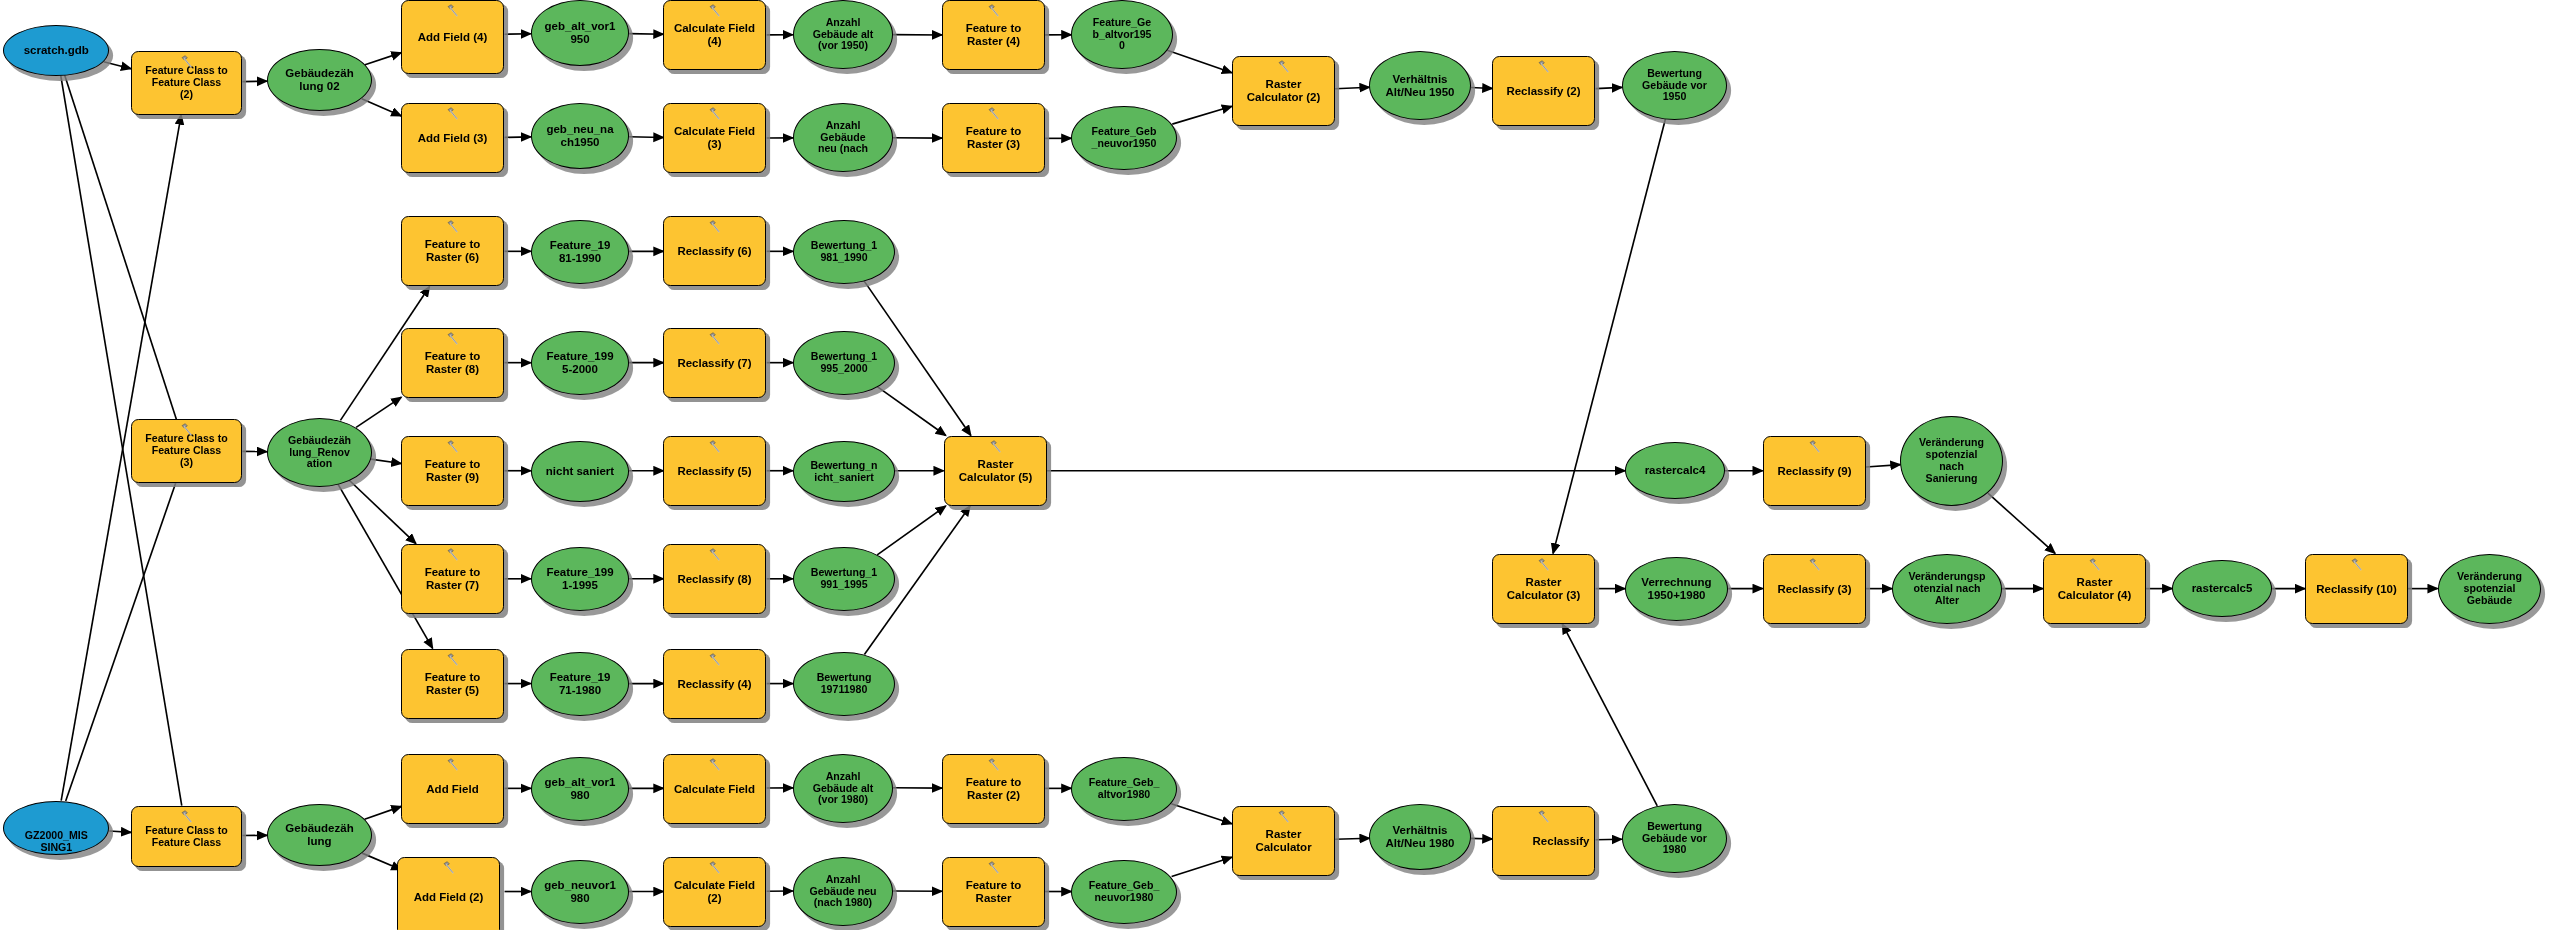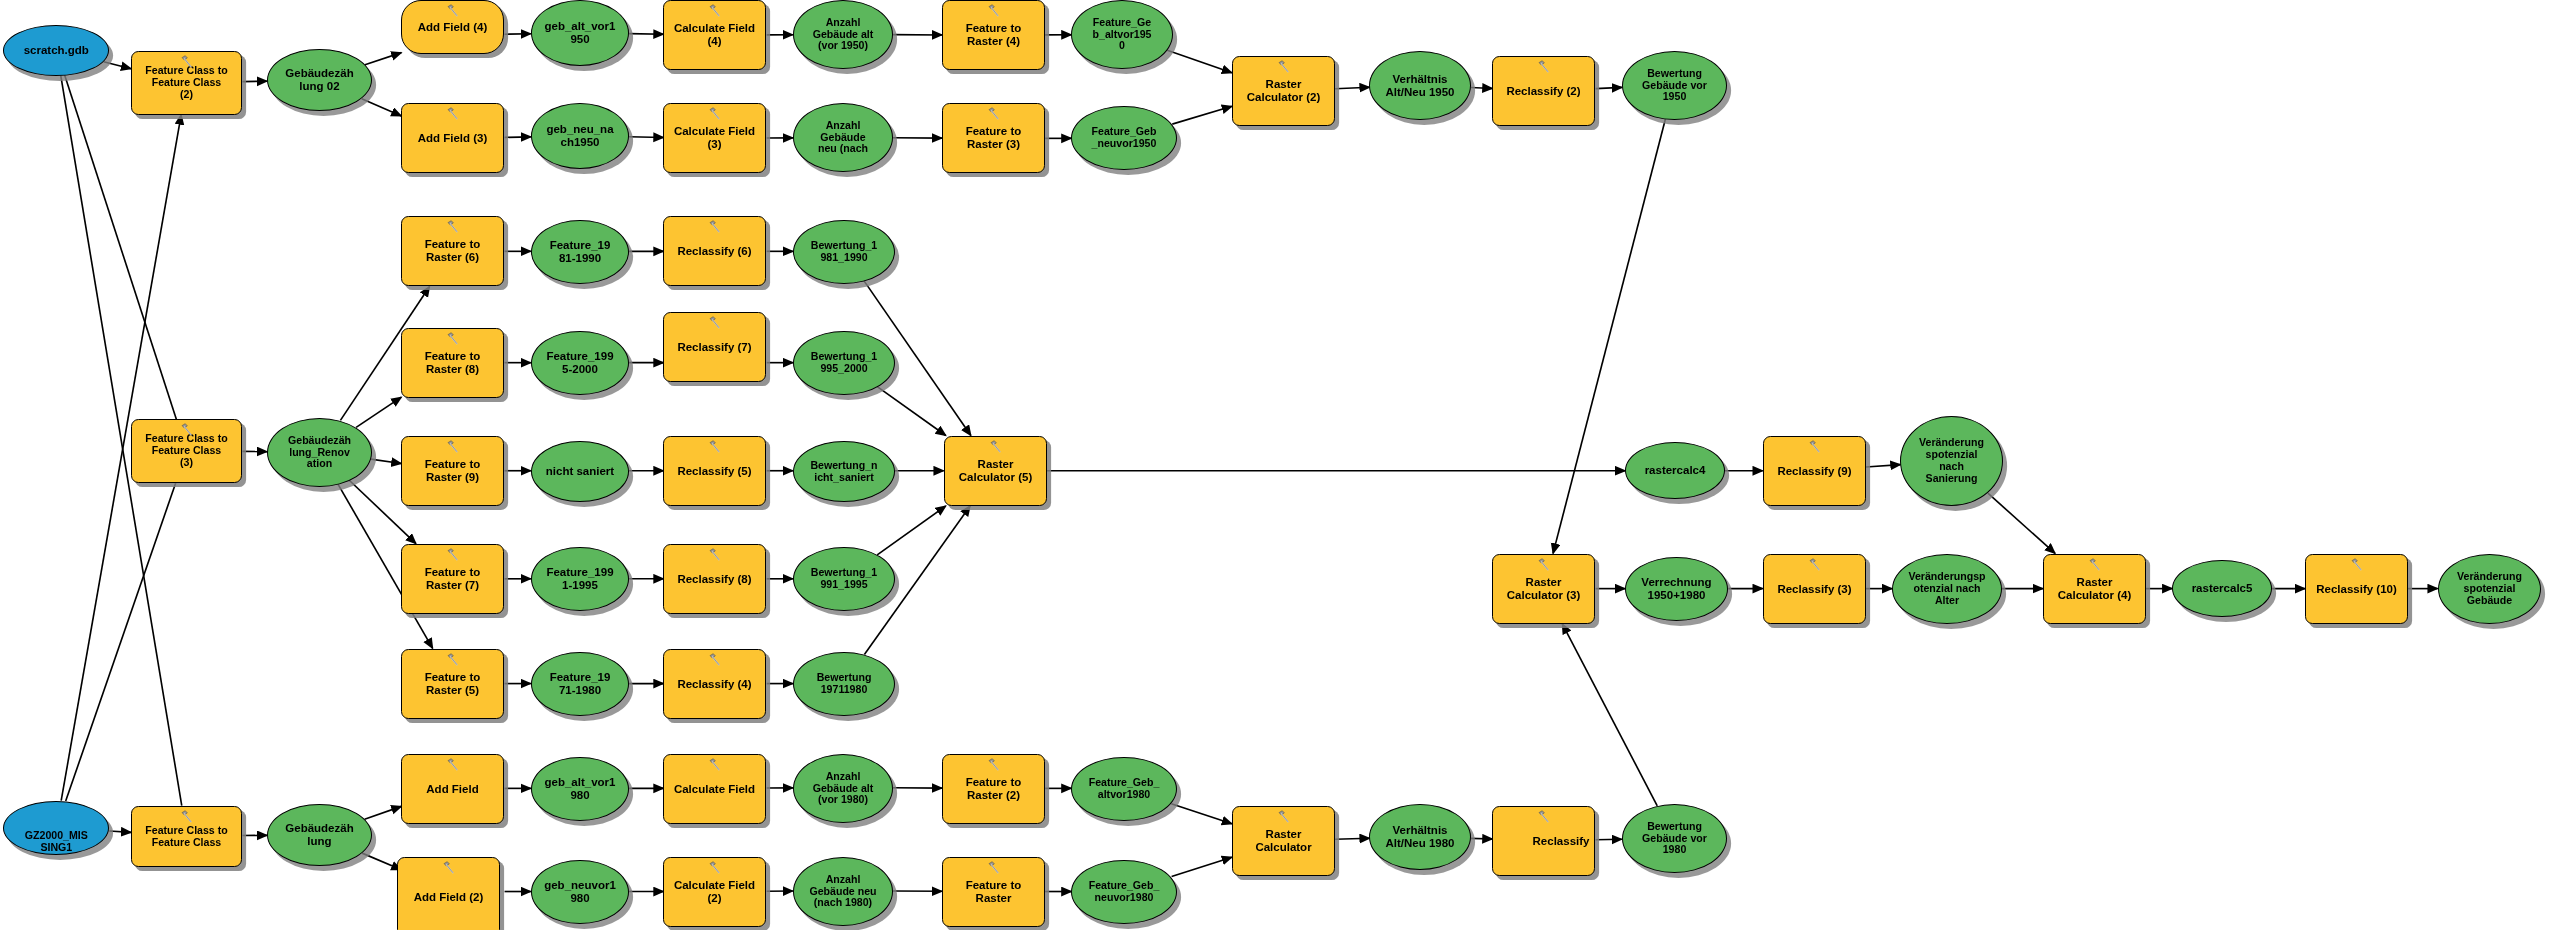--- a/index.html
+++ b/index.html
@@ -181,21 +181,21 @@
           <path d="M6.6 5.4 L15.4 16.2" stroke="#6f6f6f" stroke-width="0.7" fill="none"></path>
         </svg>
         <span class="label">Feature Class to
 Feature Class
 (2)</span>
       </div>
       <div class="node data" style="left: 267px; top: 49px; width: 105px; height: 62px; font-size: 11.5px;">
         <span class="label">Gebäudezäh
 lung 02</span>
       </div>
-      <div class="node tool" style="left: 401px; top: 0px; width: 103px; height: 54px; font-size: 11.5px; border-radius: 20px;">
+      <div class="node tool" style="left: 401px; top: 0px; width: 103px; height: 74px; font-size: 11.5px;">
         <svg class="hammer" viewBox="0 0 20 18">
           <path d="M3.2 3.6 L7.6 1.0 L10.4 4.0 L6.2 6.8 Z" fill="#9a9a9a" stroke="#4a4a4a" stroke-width="0.8"></path>
           <path d="M6.6 5.4 L15.4 16.2" stroke="#c9c9c9" stroke-width="2.1" stroke-linecap="round"></path>
           <path d="M6.6 5.4 L15.4 16.2" stroke="#6f6f6f" stroke-width="0.7" fill="none"></path>
         </svg>
         <span class="label">Add Field (4)</span>
       </div>
       <div class="node data" style="left: 531px; top: 0px; width: 98px; height: 66px; font-size: 11.5px;">
         <span class="label">geb_alt_vor1
 950</span>
@@ -339,21 +339,21 @@
           <path d="M6.6 5.4 L15.4 16.2" stroke="#c9c9c9" stroke-width="2.1" stroke-linecap="round"></path>
           <path d="M6.6 5.4 L15.4 16.2" stroke="#6f6f6f" stroke-width="0.7" fill="none"></path>
         </svg>
         <span class="label">Feature to
 Raster (8)</span>
       </div>
       <div class="node data" style="left: 531px; top: 331px; width: 98px; height: 64px; font-size: 11.5px;">
         <span class="label">Feature_199
 5-2000</span>
       </div>
-      <div class="node tool" style="left: 663px; top: 312px; width: 103px; height: 70px; font-size: 11.5px;">
+      <div class="node tool" style="left: 663px; top: 328px; width: 103px; height: 70px; font-size: 11.5px;">
         <svg class="hammer" viewBox="0 0 20 18">
           <path d="M3.2 3.6 L7.6 1.0 L10.4 4.0 L6.2 6.8 Z" fill="#9a9a9a" stroke="#4a4a4a" stroke-width="0.8"></path>
           <path d="M6.6 5.4 L15.4 16.2" stroke="#c9c9c9" stroke-width="2.1" stroke-linecap="round"></path>
           <path d="M6.6 5.4 L15.4 16.2" stroke="#6f6f6f" stroke-width="0.7" fill="none"></path>
         </svg>
         <span class="label">Reclassify (7)</span>
       </div>
       <div class="node data" style="left: 793px; top: 331px; width: 102px; height: 64px; font-size: 10.6px;">
         <span class="label">Bewertung_1
 995_2000</span>

